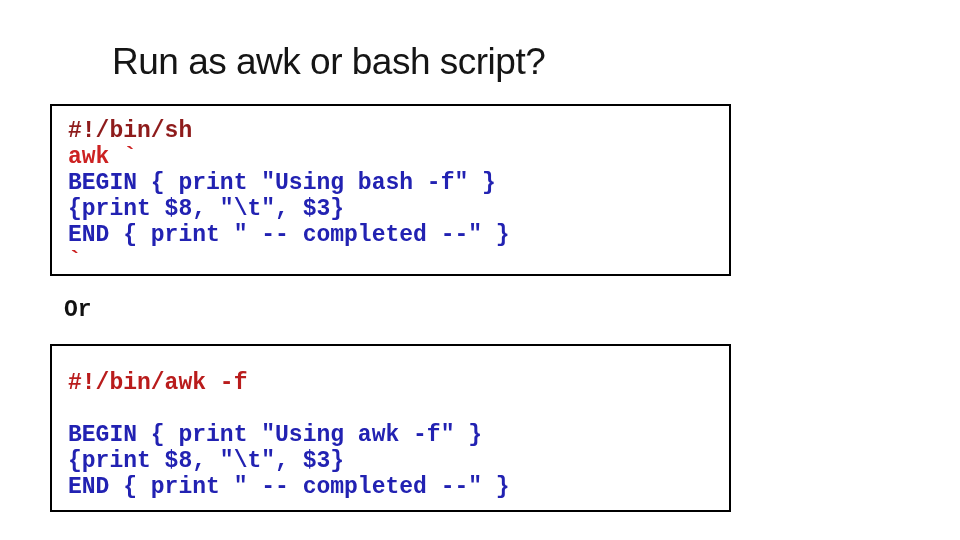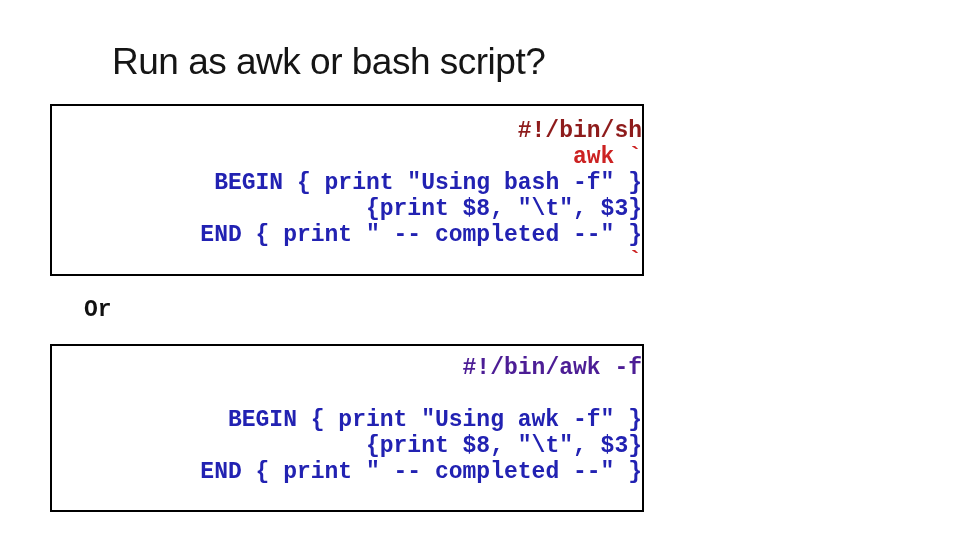--- a/index.html
+++ b/index.html
@@ -21,25 +21,24 @@
     font-family: "Liberation Sans", sans-serif;
     font-size: 37px;
     font-weight: 400;
     letter-spacing: -0.5px;
     color: #151515;
     white-space: nowrap;
   }
   .code-box {
     position: absolute;
     left: 50px;
-    width: 594px;
+    width: 681px;
     border: 2px solid #000000;
     background: #ffffff;
     box-sizing: border-box;
-    text-align: right;
   }
   .code-box.box-1 {
     top: 104px;
     height: 172px;
     padding: 12px 0 0 16px;
   }
   .code-box.box-2 {
     top: 344px;
     height: 168px;
     padding: 9px 0 0 16px;
@@ -47,21 +46,21 @@
   .code-line {
     font-family: "Liberation Mono", "DejaVu Sans Mono", monospace;
     font-weight: bold;
     font-size: 23px;
     line-height: 26px;
     min-height: 26px;
     white-space: pre;
   }
   .or-label {
     position: absolute;
-    left: 84px;
+    left: 64px;
     top: 297px;
     font-family: "Liberation Mono", "DejaVu Sans Mono", monospace;
     font-weight: bold;
     font-size: 23px;
     line-height: 26px;
     color: #111111;
   }
 </style>
 </head>
 <body>
@@ -73,18 +72,18 @@
   <div class="code-line" style="color: rgb(204, 34, 34);">awk `</div>
   <div class="code-line" style="color: rgb(34, 34, 178);">BEGIN { print "Using bash -f" }</div>
   <div class="code-line" style="color: rgb(34, 34, 178);">{print $8, "\t", $3}</div>
   <div class="code-line" style="color: rgb(34, 34, 178);">END { print " -- completed --" }</div>
   <div class="code-line" style="color: rgb(204, 34, 34);">`</div>
 </div>
 
 <div class="or-label">Or</div>
 
 <div class="code-box box-2">
-  <div class="code-line" style="color: #4c1d95;">#!/bin/awk -f</div>
+  <div class="code-line" style="color: #b91c1c; margin-top: 15px;">#!/bin/awk -f</div>
   <div class="code-line" style="color: rgb(34, 34, 178);"></div>
   <div class="code-line" style="color: rgb(34, 34, 178);">BEGIN { print "Using awk -f" }</div>
   <div class="code-line" style="color: rgb(34, 34, 178);">{print $8, "\t", $3}</div>
   <div class="code-line" style="color: rgb(34, 34, 178);">END { print " -- completed --" }</div>
 </div>
 
 </body></html>

